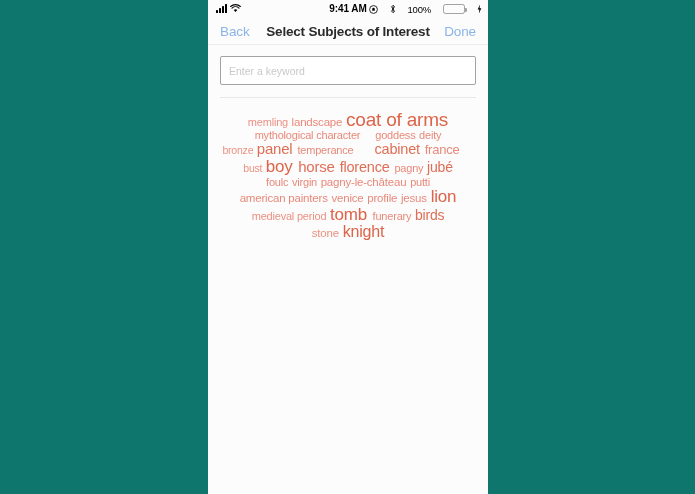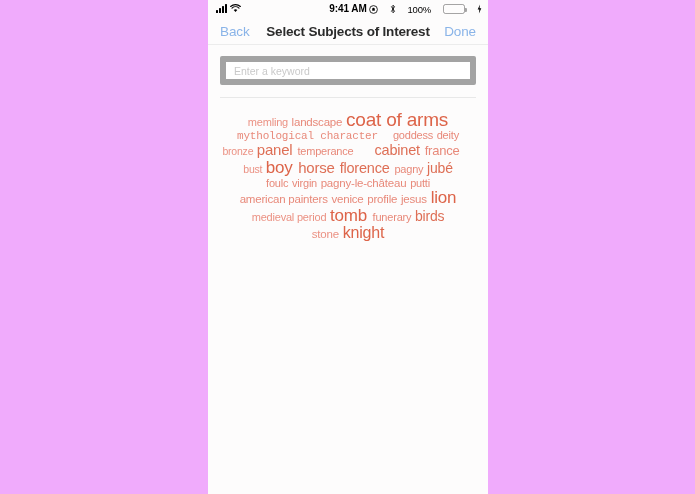--- a/index.html
+++ b/index.html
@@ -13,21 +13,21 @@
     font-family: "Liberation Sans", sans-serif;
     -webkit-font-smoothing: antialiased;
     overflow: hidden;
   }
 
   
   .canvas {
     position: relative;
     width: 695px;
     height: 494px;
-    background: #f0abfc;
+    background: #0f766e;
   }
 
   
   .phone-screen {
     position: absolute;
     left: 208px;
     top: 0;
     width: 280px;
     height: 494px;
     background: #fdfcfc;
@@ -158,21 +158,21 @@
     margin-top: 19px;
     font-size: 10.5px;
     color: #3a3a3a;
     letter-spacing: -0.1px;
   }
   .keyword-input {
     margin-top: 11px;
     width: 100%;
     height: 29px;
     box-sizing: border-box;
-    border: 6px solid #a3a3a3;
+    border: 1px solid #a3a3a3;
     border-radius: 2px;
     background: #fff;
     padding: 0 8px;
     font-size: 10.5px;
     color: #3a3a3a;
     font-family: "Liberation Sans", sans-serif;
     outline: none;
   }
   .keyword-input::placeholder {
     color: #c9c9c9;
@@ -273,21 +273,21 @@
       <div class="divider"></div>
 
 
       <div class="tag-cloud">
           <div class="tag-row">
             <span class="tag" style="font-size: 11px; color: rgb(235, 145, 131); margin-right: 3.63px;">memling</span>
             <span class="tag" style="font-size: 11.5px; color: rgb(232, 137, 122); margin-right: 3.795px;">landscape</span>
             <span class="tag" style="font-size: 19px; color: rgb(221, 100, 73); margin-right: 0px;">coat of arms</span>
           </div>
           <div class="tag-row">
-            <span class="tag" style="font-size: 11px; color: rgb(232, 137, 122); margin-right: 15px; font-family: Liberation Mono, monospace;">mythological character</span>
+            <span class="tag" style="font-size: 11px; color: rgb(232, 137, 122); margin-right: 15px;">mythological character</span>
             <span class="tag" style="font-size: 11px; color: rgb(232, 137, 122); margin-right: 3.63px;">goddess</span>
             <span class="tag" style="font-size: 11px; color: rgb(232, 137, 122); margin-right: 0px;">deity</span>
           </div>
           <div class="tag-row">
             <span class="tag" style="font-size: 10.5px; color: rgb(235, 145, 131); margin-right: 3.465px;">bronze</span>
             <span class="tag" style="font-size: 15px; color: rgb(222, 111, 86); margin-right: 4.95px;">panel</span>
             <span class="tag" style="font-size: 11px; color: rgb(232, 137, 122); margin-right: 21px;">temperance</span>
             <span class="tag" style="font-size: 14.5px; color: rgb(222, 111, 86); margin-right: 4.785px;">cabinet</span>
             <span class="tag" style="font-size: 13px; color: rgb(232, 137, 122); margin-right: 14px;">france</span>
           </div>

